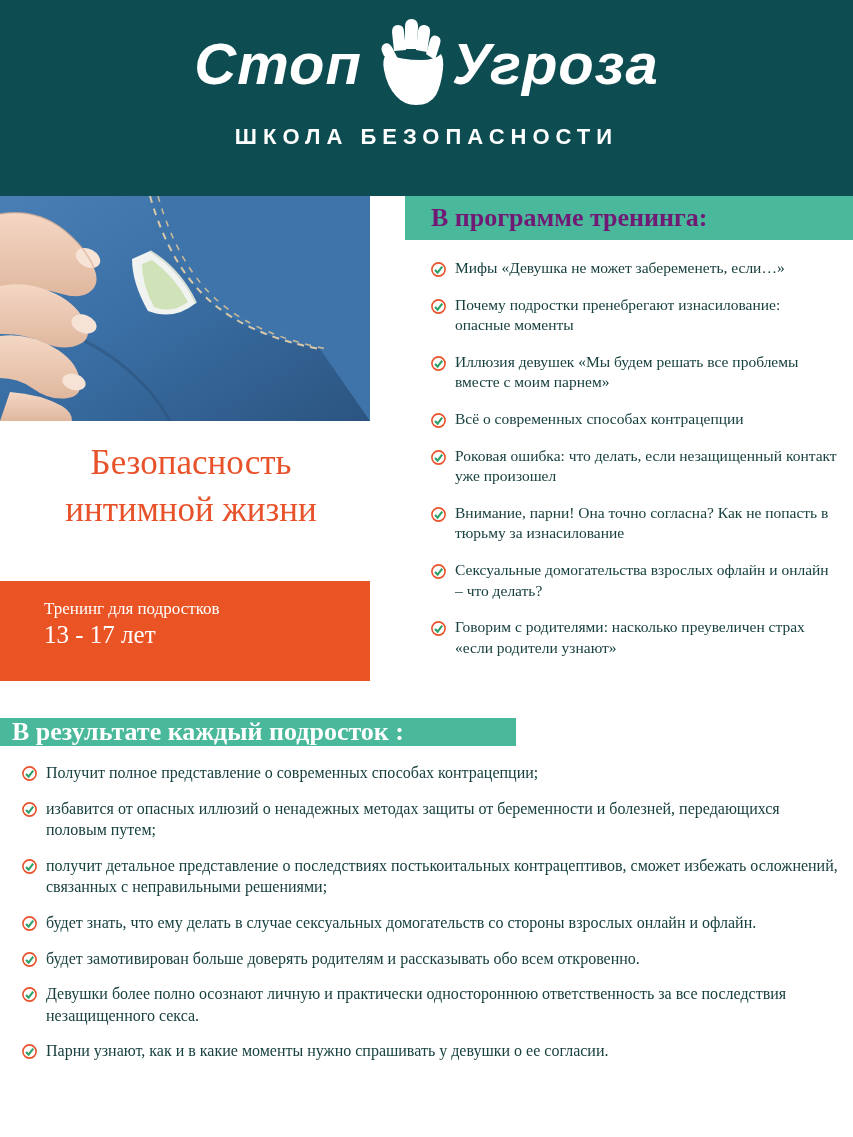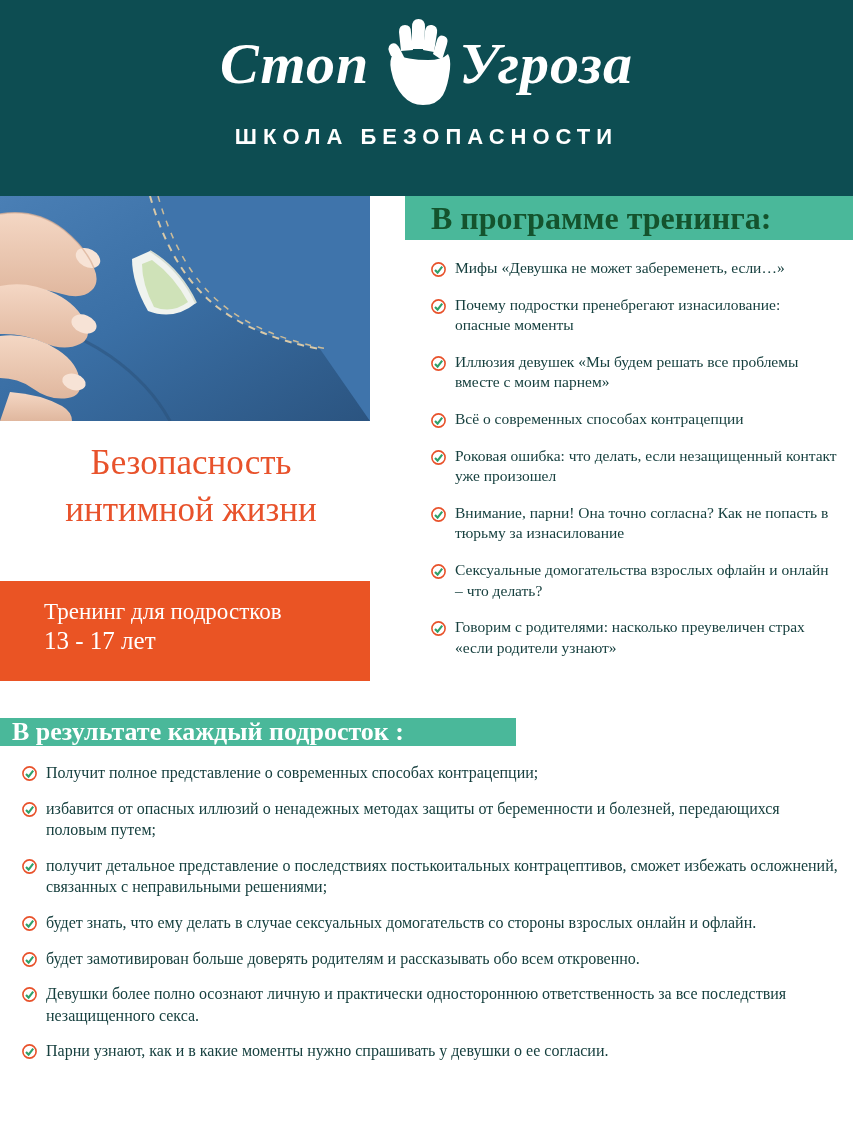--- a/index.html
+++ b/index.html
@@ -29,21 +29,21 @@
     text-align: center;
   }
   .logo-line {
     display: flex;
     align-items: center;
     justify-content: center;
     gap: 2px;
     height: 92px;
   }
   .logo-word {
-    font-family: Liberation Serif, serif;
+    font-family: Liberation Sans, sans-serif;
     font-style: italic;
     font-weight: bold;
     color: #ffffff;
     font-size: 58px;
     letter-spacing: 1px;
     line-height: 1;
   }
   .logo-hand {
     width: 86px;
     height: 92px;
@@ -104,21 +104,21 @@
     left: 0;
     top: 385px;
     width: 370px;
     height: 100px;
     background: #ea5424;
     box-sizing: border-box;
     padding: 18px 10px 0 44px;
     color: #ffffff;
   }
   .orange-band .l1 {
-    font-size: 23px;
+    font-size: 17px;
     line-height: 1.15;
   }
   .orange-band .l2 {
     font-size: 25px;
     line-height: 1.25;
   }
 
   
   .program-col {
     position: absolute;
@@ -130,22 +130,22 @@
     background: #4ab89a;
     height: 44px;
     display: flex;
     align-items: center;
     padding-left: 26px;
     box-sizing: border-box;
   }
   .prog-header-text {
     font-family: "Liberation Serif", serif;
     font-weight: bold;
-    color: #14532d;
-    font-size: 32px;
+    color: #701a75;
+    font-size: 26px;
   }
   .prog-list {
     margin-top: 18px;
     padding: 0 14px 0 26px;
   }
   .prog-item {
     display: flex;
     align-items: flex-start;
     margin-bottom: 16px;
   }

